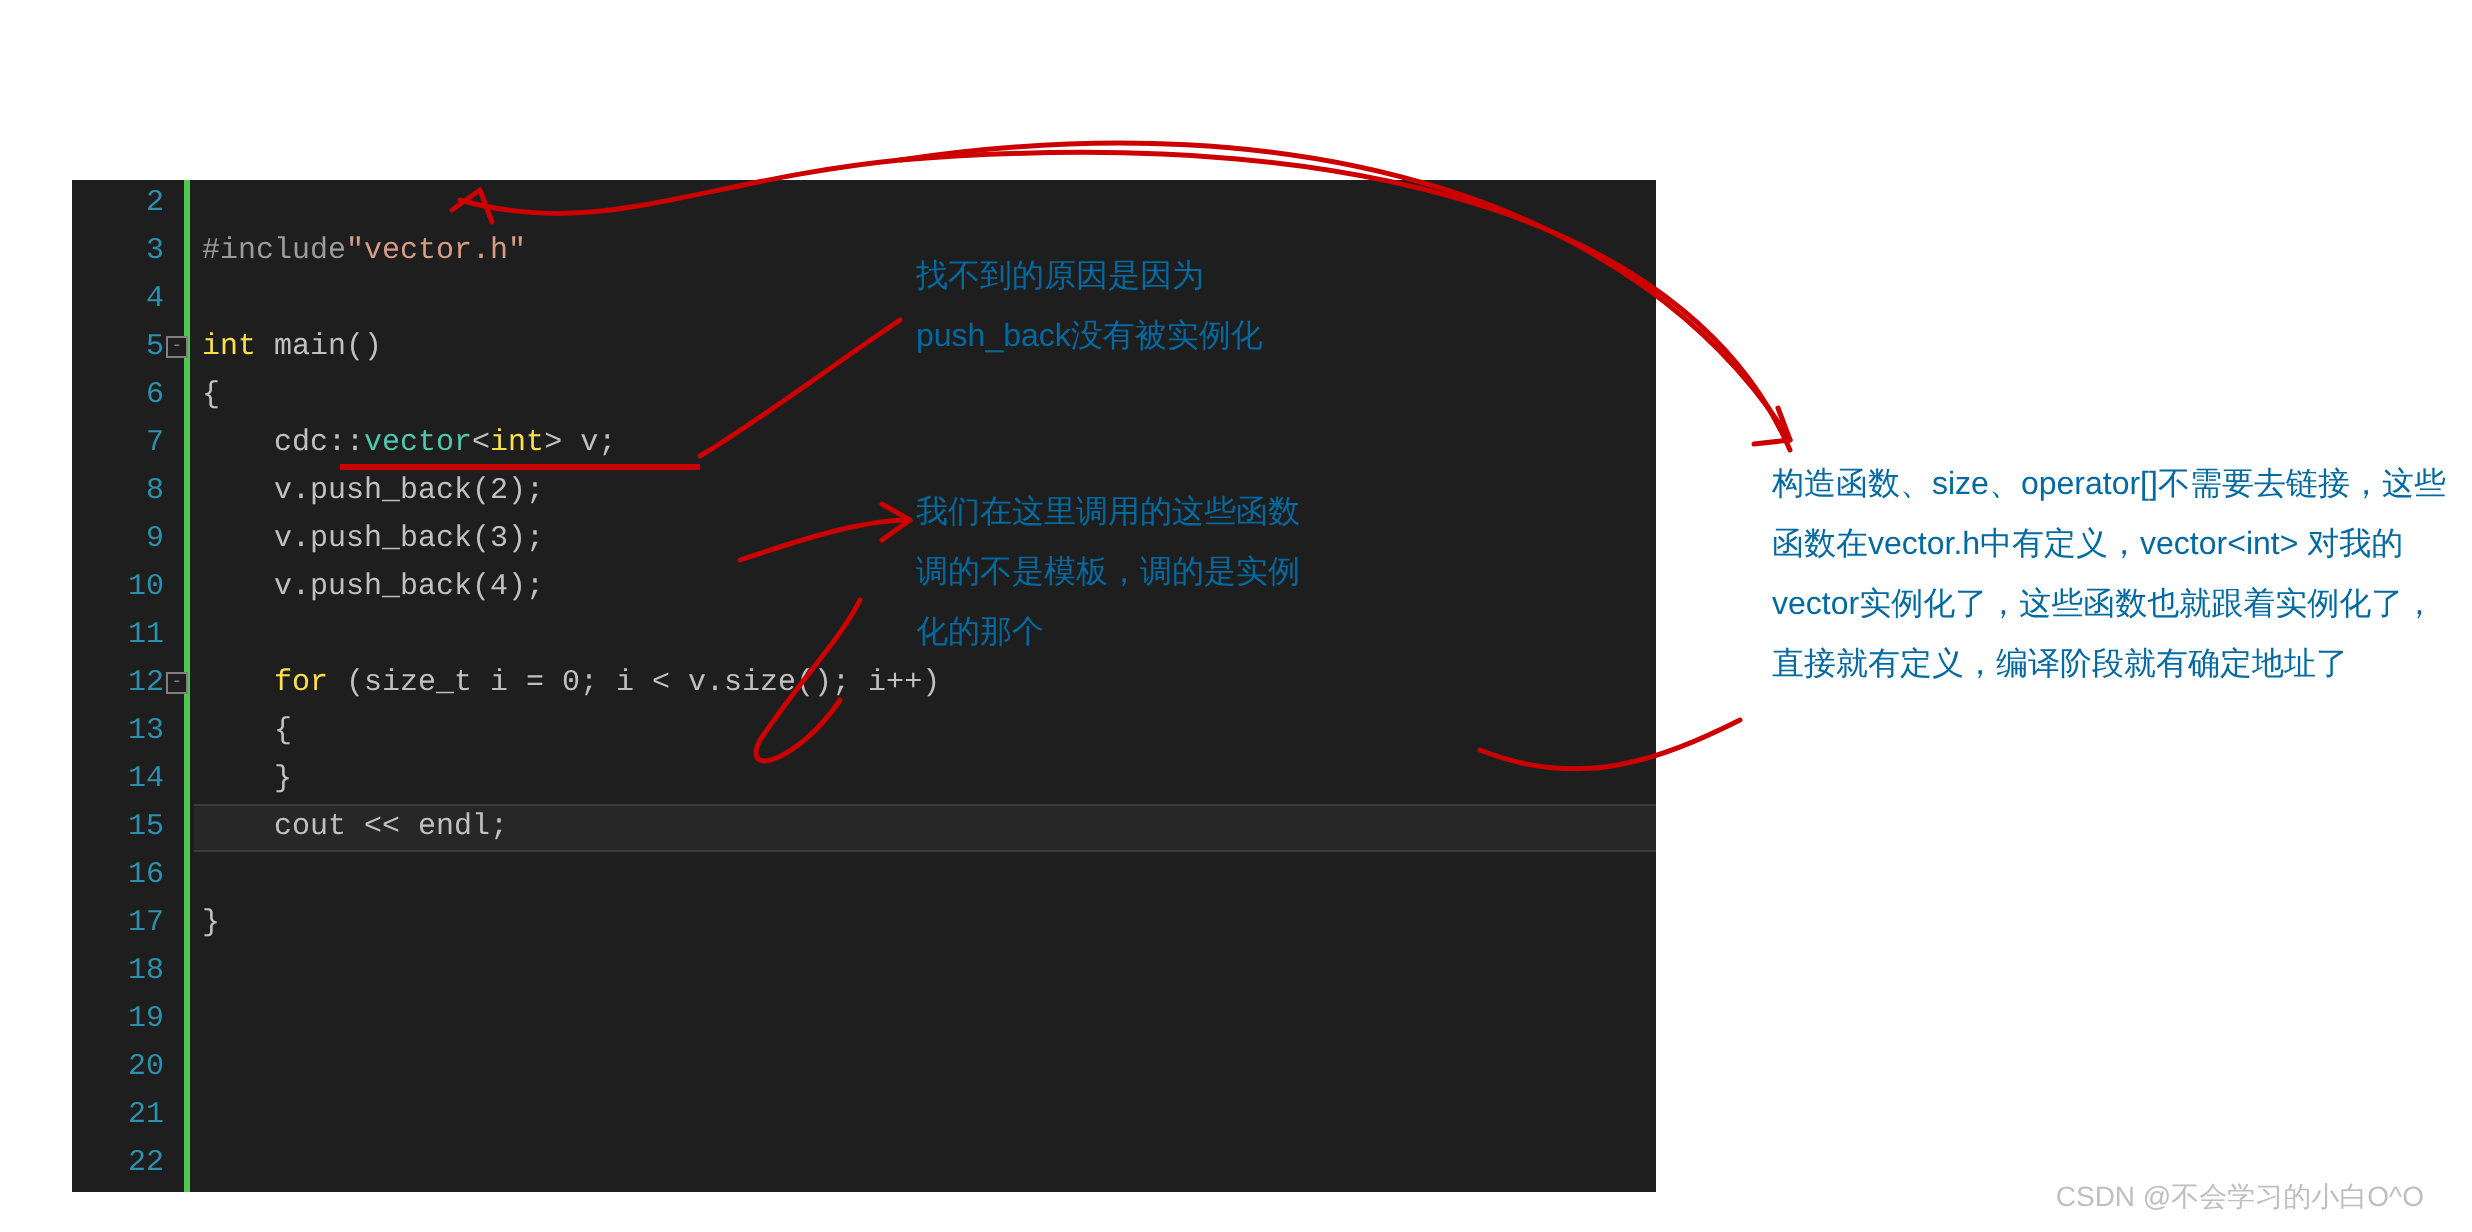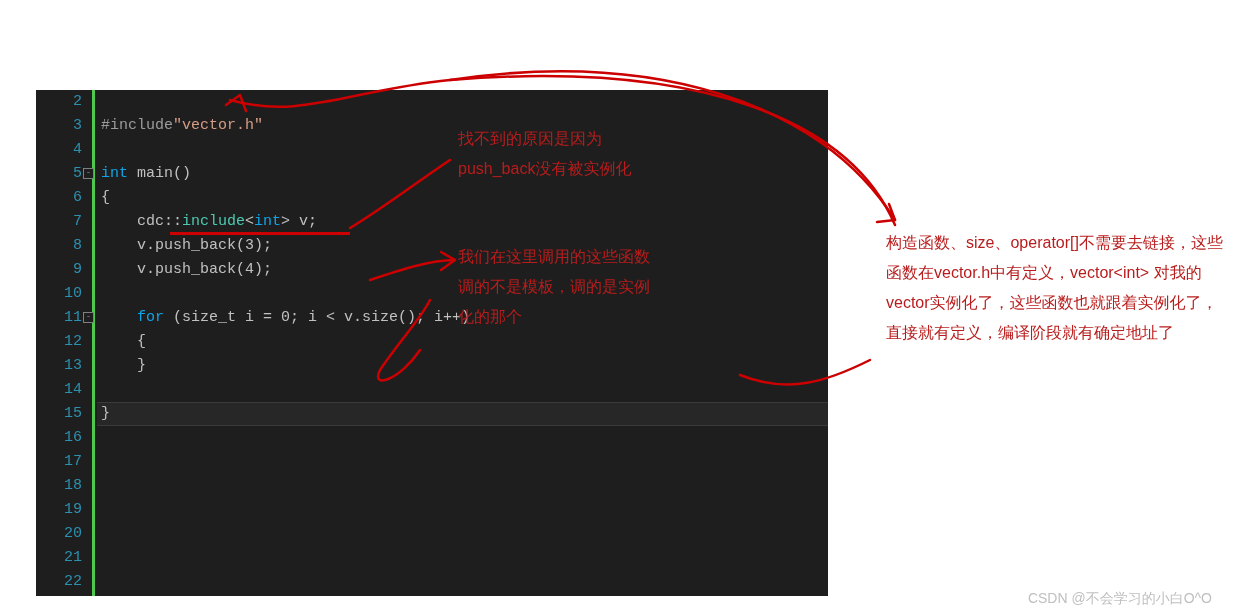--- a/index.html
+++ b/index.html
@@ -47,40 +47,40 @@
   .hl-line {
     position: absolute;
     left: 0; right: 0;
     height: 24px;
     background: #272727;
     border-top: 1px solid #3a3a3a;
     border-bottom: 1px solid #3a3a3a;
     z-index: 0;
   }
   .code-line { position: relative; height: 24px; white-space: pre; z-index: 1; }
-  .kw { color: #0ea5e9; }
+  .kw { color: #fde047; }
   .cls { color: #4ec9b0; }
   .str { color: #d69d85; }
   .pp { color: #9b9b9b; }
   .fold-box {
     position: absolute;
     left: -18px;
     width: 11px;
     height: 11px;
     border: 1px solid #808080;
     top: 6px;
     font-size: 9px;
     line-height: 9px;
     text-align: center;
     color: #808080;
     background: #1e1e1e;
   }
   .annotation {
     position: absolute;
-    color: #b91c1c;
+    color: #0369a1;
     font-family: "Microsoft YaHei", sans-serif;
     font-size: 16px;
     line-height: 30px;
     z-index: 10;
   }
   .annotation.right {
     left: 870px;
     top: 228px;
     width: 340px;
     margin-left: 16px;
@@ -153,27 +153,29 @@
   </div>
   <div class="margin-bar"></div>
   <div class="code-area">
     <div class="hl-line" style="top:312px"></div>
 
     <div class="code-line"></div>
     <div class="code-line"><span class="pp">#include</span><span class="str">"vector.h"</span></div>
     <div class="code-line"></div>
     <div class="code-line"><span class="fold-box">-</span><span class="kw">int</span><span> main()</span></div>
     <div class="code-line">{</div>
-    <div class="code-line"><span>    cdc::</span><span class="cls">include</span><span>&lt;</span><span class="kw">int</span><span>&gt; v;</span></div>
+    <div class="code-line"><span>    cdc::</span><span class="cls">vector</span><span>&lt;</span><span class="kw">int</span><span>&gt; v;</span></div>
+    <div class="code-line">    v.push_back(2);</div>
     <div class="code-line">    v.push_back(3);</div>
     <div class="code-line">    v.push_back(4);</div>
     <div class="code-line"></div>
     <div class="code-line"><span class="fold-box">-</span><span class="kw">    for</span><span> (size_t i = 0; i &lt; v.size(); i++)</span></div>
     <div class="code-line">    {</div>
     <div class="code-line">    }</div>
+    <div class="code-line">    cout &lt;&lt; endl;</div>
     <div class="code-line"></div>
     <div class="code-line">}</div>
     <div class="code-line"></div>
     <div class="code-line"></div>
   </div>
 </div>
 
 <div class="underline-red" style="left:170px; top:232px; width:180px"></div>
 
 <div class="annotation mid1">找不到的原因是因为push_back没有被实例化</div>

